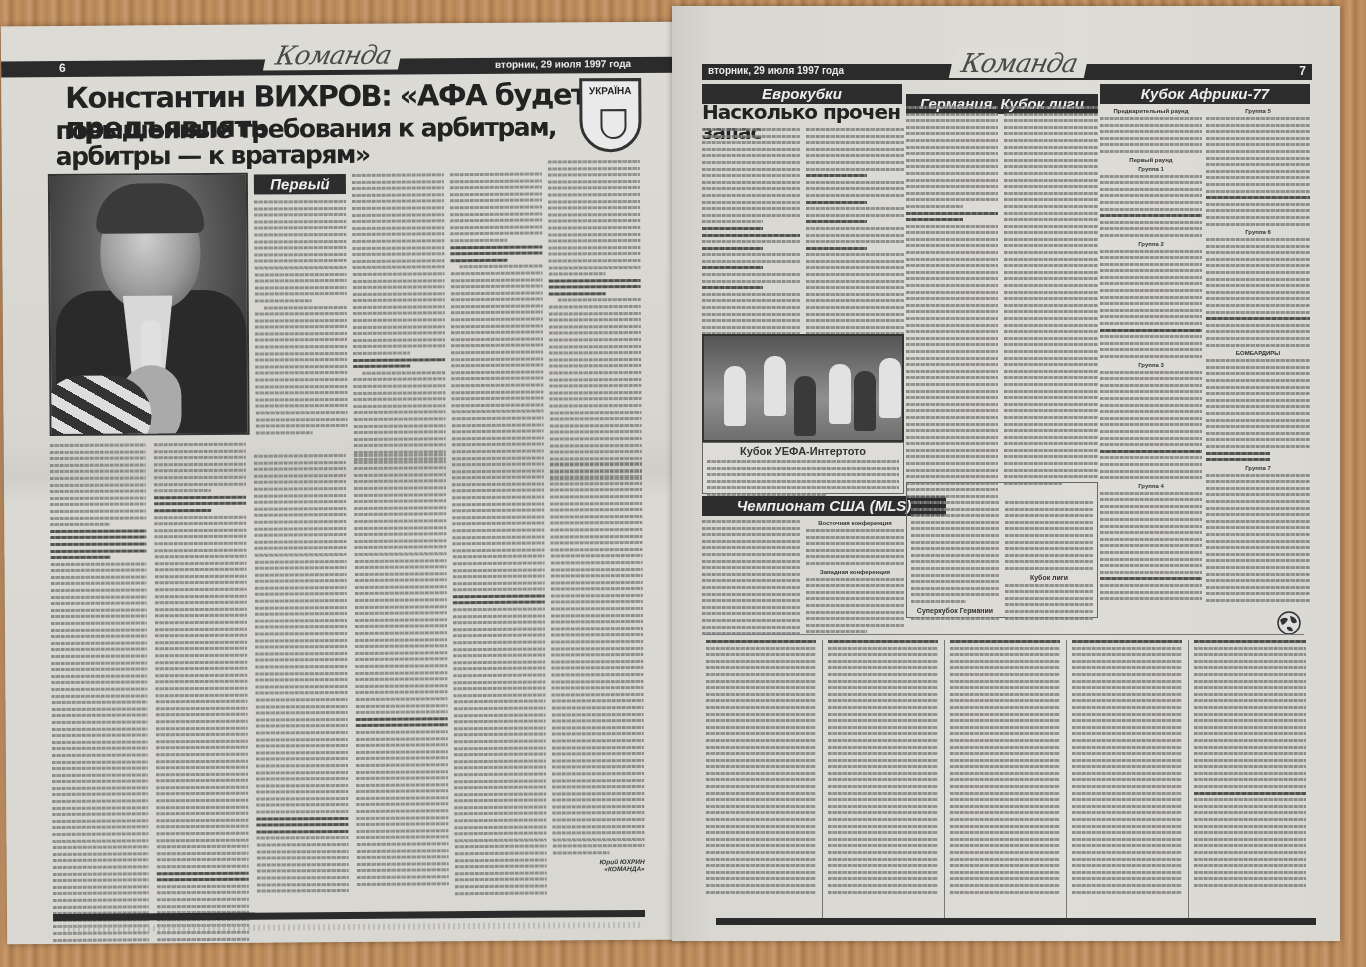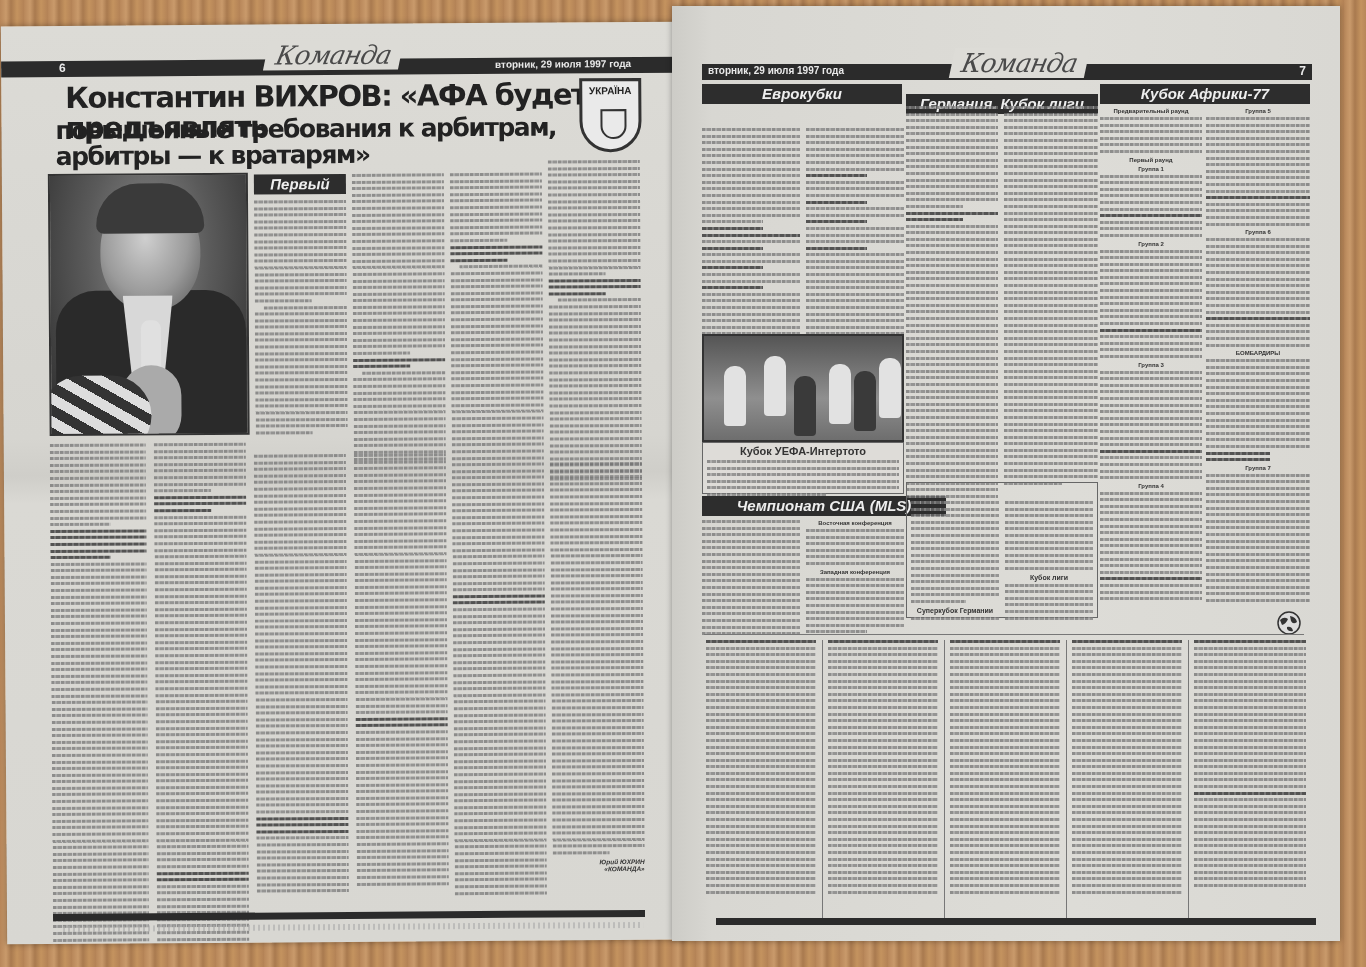--- a/index.html
+++ b/index.html
@@ -702,20 +702,21 @@
 </div>
 
 <div id="page-right" class="page">
   <div class="masthead" style="top:58px; left:30px; right:28px;">
     <span class="date" style="left:6px;">вторник, 29 июля 1997 года</span>
     <span class="pno" style="right:6px;">7</span>
   </div>
   <span class="logo" style="left:280px; top:42px; background:#dddcd7;">Команда</span>
 
   <div class="sec-bar" style="left:30px; top:78px; width:200px;">Еврокубки</div>
+  <div class="headline" style="left:30px; top:96px; font-size:20px; width:205px; letter-spacing:-1px;">Насколько прочен запас</div>
   <div class="col" style="left:30px; top:122px; width:98px;">
     <div class="line"></div>
       <div class="line"></div>
       <div class="line"></div>
       <div class="line"></div>
       <div class="line"></div>
       <div class="line"></div>
       <div class="line"></div>
       <div class="line"></div>
       <div class="line"></div>

